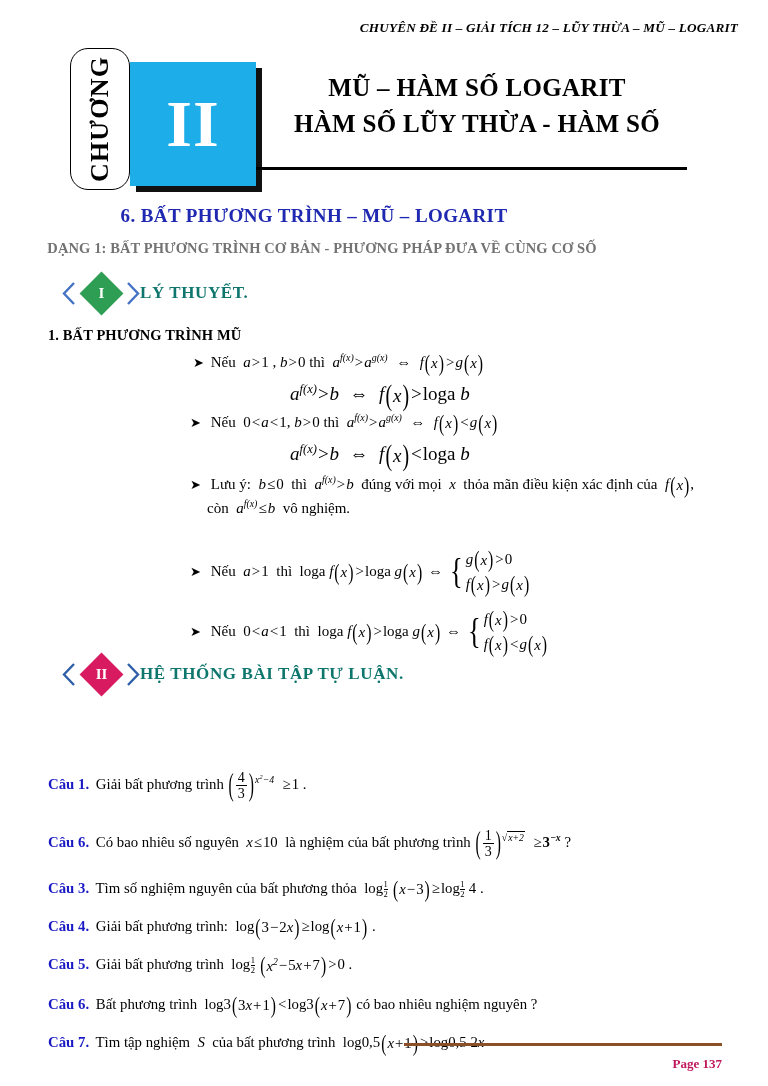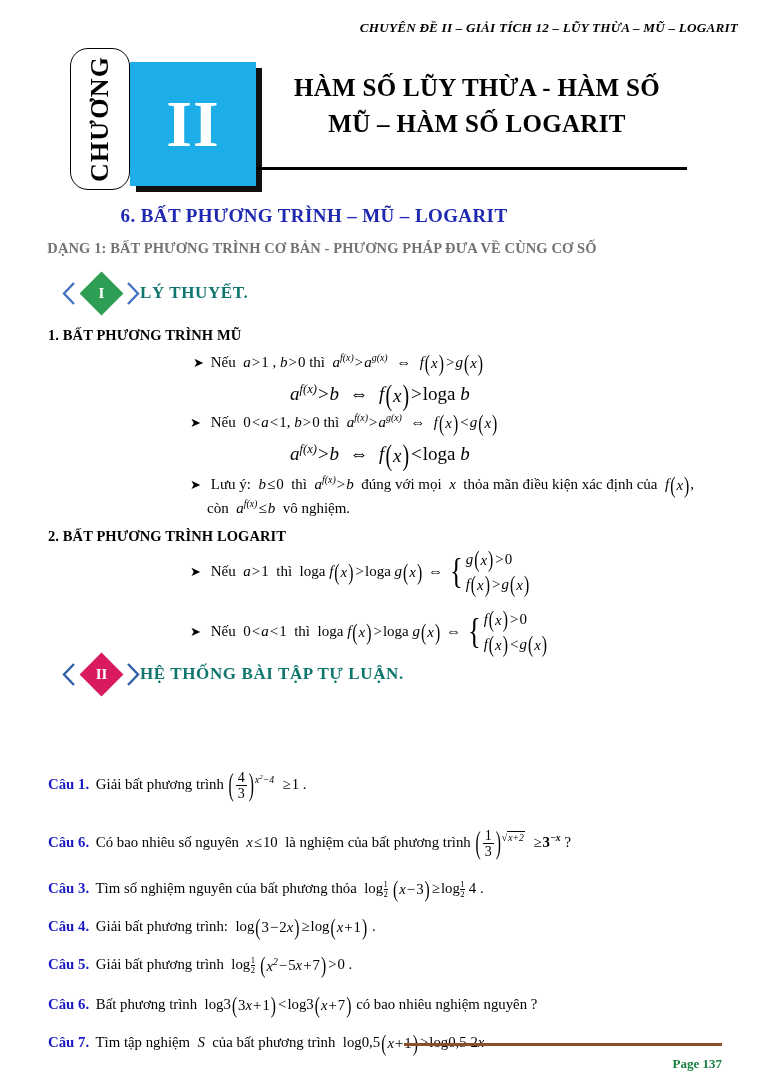--- a/index.html
+++ b/index.html
@@ -339,41 +339,41 @@
   }
   .footer-page {
     position: absolute;
     top: 1056px;
     left: 0;
     width: 722px;
     text-align: right;
     font-family: "Liberation Serif", serif;
     font-weight: bold;
     font-size: 13px;
-    color: #15803d;
+    color: #be185d;
   }
 </style>
 </head>
 <body>
 
 <div class="page">
 
   <div class="running-head">CHUYÊN ĐỀ II – GIẢI TÍCH 12 – LŨY THỪA – MŨ – LOGARIT</div>
 
   <div class="chapter-header">
     <div class="chap-box-shadow"></div>
     <div class="chap-box">
       <div class="chap-num">II</div>
     </div>
     <div class="chuong-pill">
       <div class="chuong-text">CHƯƠNG</div>
     </div>
     <div class="chapter-title">
+      <div>MŨ – HÀM SỐ LOGARIT</div>
       <div>HÀM SỐ LŨY THỪA - HÀM SỐ</div>
-      <div>MŨ – HÀM SỐ LOGARIT</div>
     </div>
   </div>
   <div class="header-rule"></div>
 
   <div class="sec-title-blue">6. BẤT PHƯƠNG TRÌNH – MŨ – LOGARIT</div>
   <div class="sec-title-red">DẠNG 1: BẤT PHƯƠNG TRÌNH CƠ BẢN - PHƯƠNG PHÁP ĐƯA VỀ CÙNG CƠ SỐ</div>
 
   <div class="badge-row" style="left:62px; top:272px;">
     <div class="badge-wrap">
       <span class="chev chev-left">
@@ -468,21 +468,20 @@
         <span class="pr">)</span>
       </span>,
   </div>
 
   <div class="bullet-line" style="left:207px; top:498px;">
     <span>còn</span>
     <span class="mi">&nbsp;a<sup class="ex">f(x)</sup></span><span class="op">≤</span><span class="mi">b</span>&nbsp;
     <span>vô nghiệm.</span>
   </div>
 
-  <div class="sub-head" style="top:528px;">2. BẤT PHƯƠNG TRÌNH LOGARIT</div>
 
   <div class="bullet-line" style="left:190px; top:548px;">
     <span class="arrow">➤</span>
     <span>Nếu</span>
     <span class="mi">&nbsp;a</span><span class="op">&gt;</span><span class="mr">1</span>&nbsp;
     <span>thì</span>
     <span class="mr">&nbsp;log</span><span class="sb">a</span><span class="mi">&nbsp;f</span><span class="paren paren-mid">
         <span class="pl">(</span>
         <span class="mi">x</span>
         <span class="pr">)</span>

